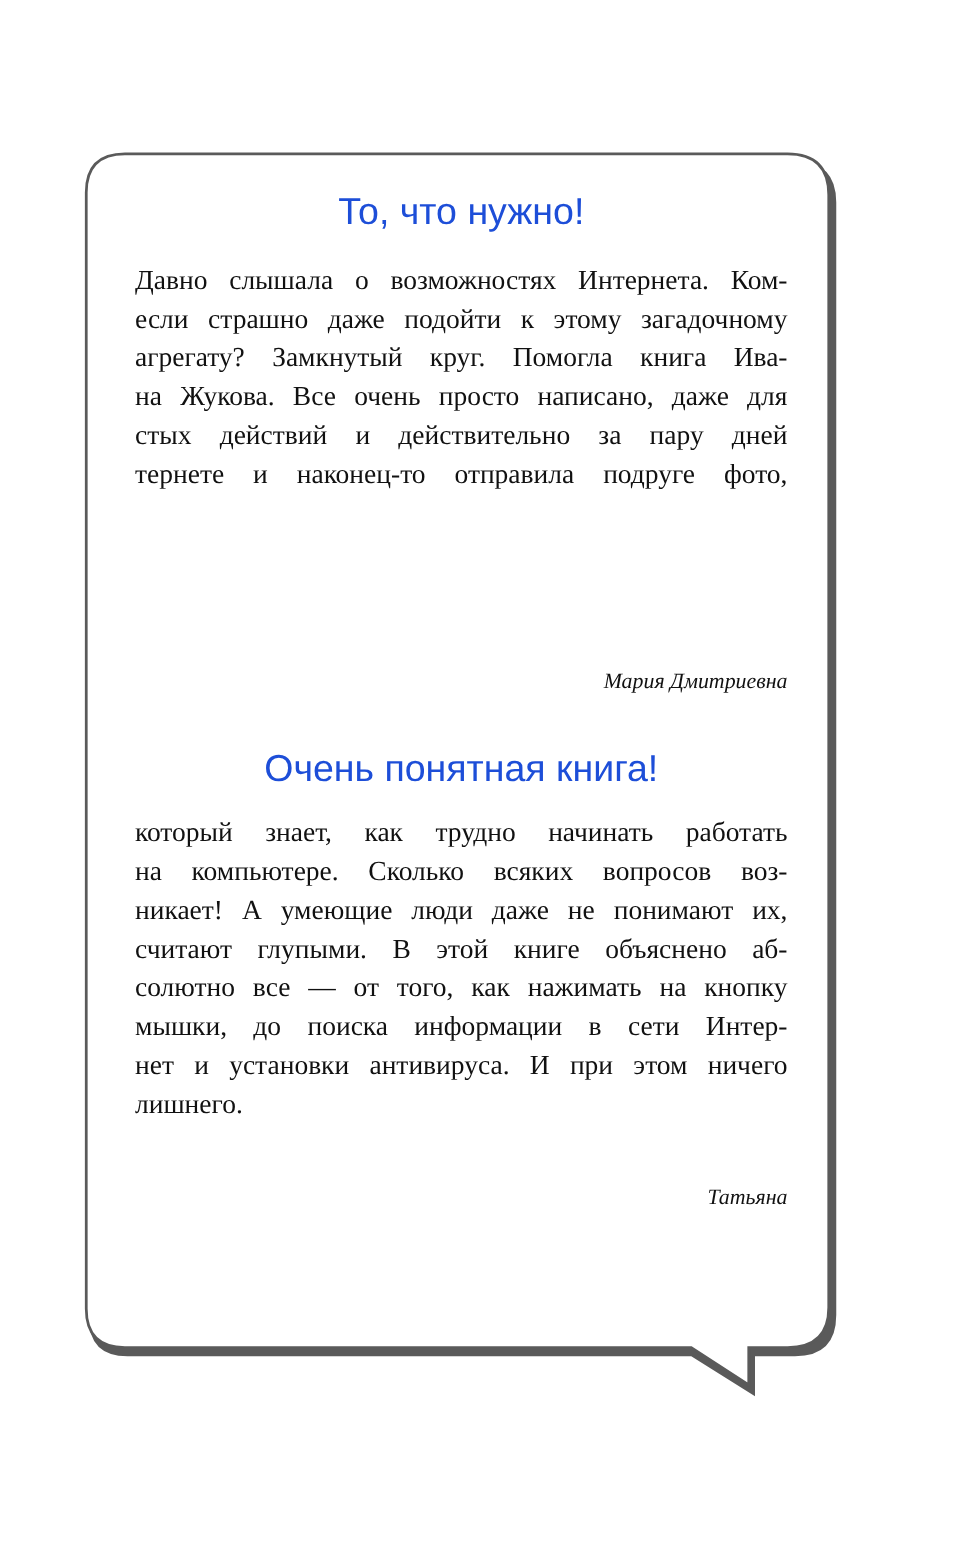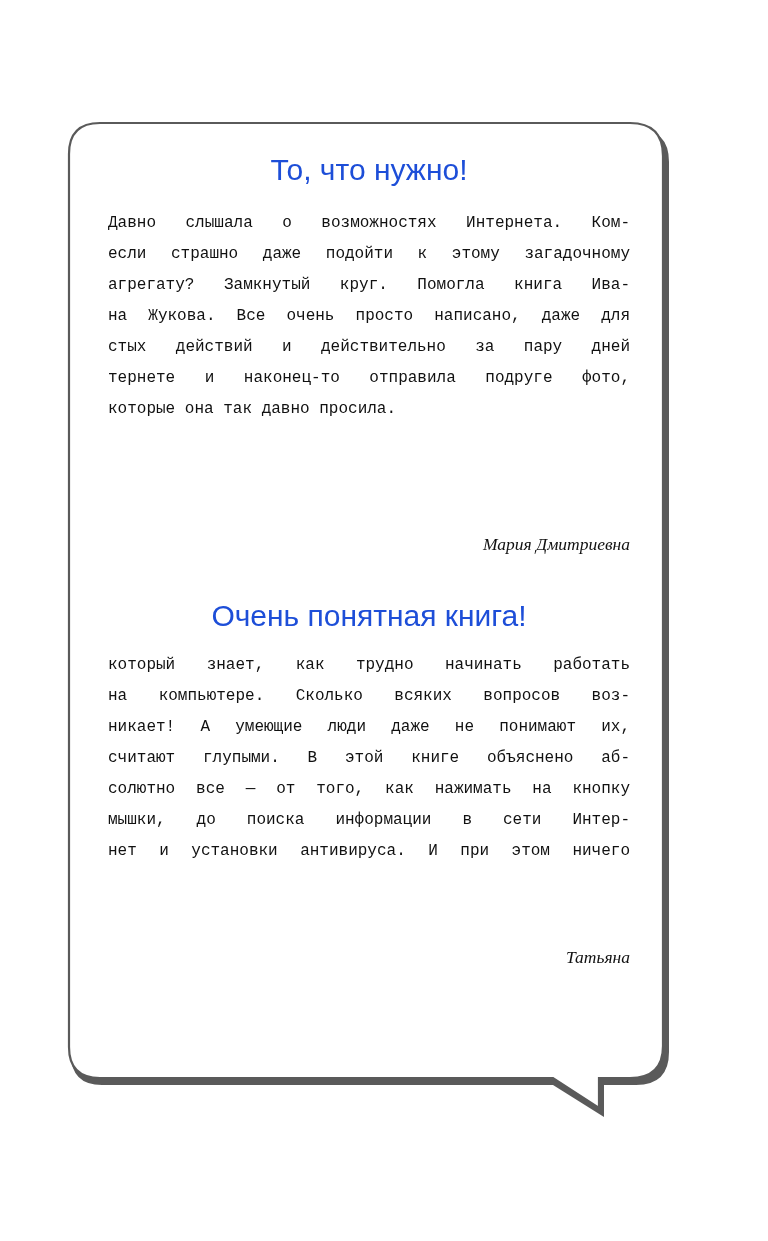--- a/index.html
+++ b/index.html
@@ -36,22 +36,22 @@
       line-height: 30px;
       color: #1d4ed8;
       margin: 0;
       font-weight: normal;
     }
     .review-body {
       position: absolute;
       left: 0;
       width: 522px;
       margin: 0;
-      font-family: Liberation Mono, monospace;
-      font-size: 16px;
+      font-family: Liberation Serif, serif;
+      font-size: 22px;
       line-height: 31px;
       color: #111111;
       text-align: justify;
       text-align-last: left;
       hyphens: manual;
     }
     .review-body .ln {
       display: block;
       text-align: justify;
       text-align-last: justify;
@@ -93,29 +93,29 @@
 <div class="content">
 
   <h2 id="title-1" class="review-title">То, что нужно!</h2>
   <p id="body-1" class="review-body">
     <span class="ln" style="white-space: normal; text-align-last: justify;">Давно слышала о возможностях Интернета. Ком-</span>
     <span class="ln" style="white-space: normal; text-align-last: justify;">если страшно даже подойти к этому загадочному</span>
     <span class="ln" style="white-space: normal; text-align-last: justify;">агрегату? Замкнутый круг. Помогла книга Ива-</span>
     <span class="ln" style="white-space: normal; text-align-last: justify;">на Жукова. Все очень просто написано, даже для</span>
     <span class="ln" style="white-space: normal; text-align-last: justify;">стых действий и действительно за пару дней</span>
     <span class="ln" style="white-space: normal; text-align-last: justify;">тернете и наконец-то отправила подруге фото,</span>
-    <span class="ln last" style="white-space: normal;">которые она так давно просила.</span>
   </p>
   <p id="author-1" class="review-author">Мария Дмитриевна</p>
 
   <h2 id="title-2" class="review-title">Очень понятная книга!</h2>
   <p id="body-2" class="review-body">
     <span class="ln" style="white-space: normal; text-align-last: justify;">который знает, как трудно начинать работать</span>
     <span class="ln" style="white-space: normal; text-align-last: justify;">на компьютере. Сколько всяких вопросов воз-</span>
     <span class="ln" style="white-space: normal; text-align-last: justify;">никает! А умеющие люди даже не понимают их,</span>
     <span class="ln" style="white-space: normal; text-align-last: justify;">считают глупыми. В этой книге объяснено аб-</span>
     <span class="ln" style="white-space: normal; text-align-last: justify;">солютно все — от того, как нажимать на кнопку</span>
     <span class="ln" style="white-space: normal; text-align-last: justify;">мышки, до поиска информации в сети Интер-</span>
     <span class="ln" style="white-space: normal; text-align-last: justify;">нет и установки антивируса. И при этом ничего</span>
+    <span class="ln last" style="white-space: normal;">лишнего.</span>
   </p>
   <p id="author-2" class="review-author">Татьяна</p>
 
 </div>
 
 </body></html>

